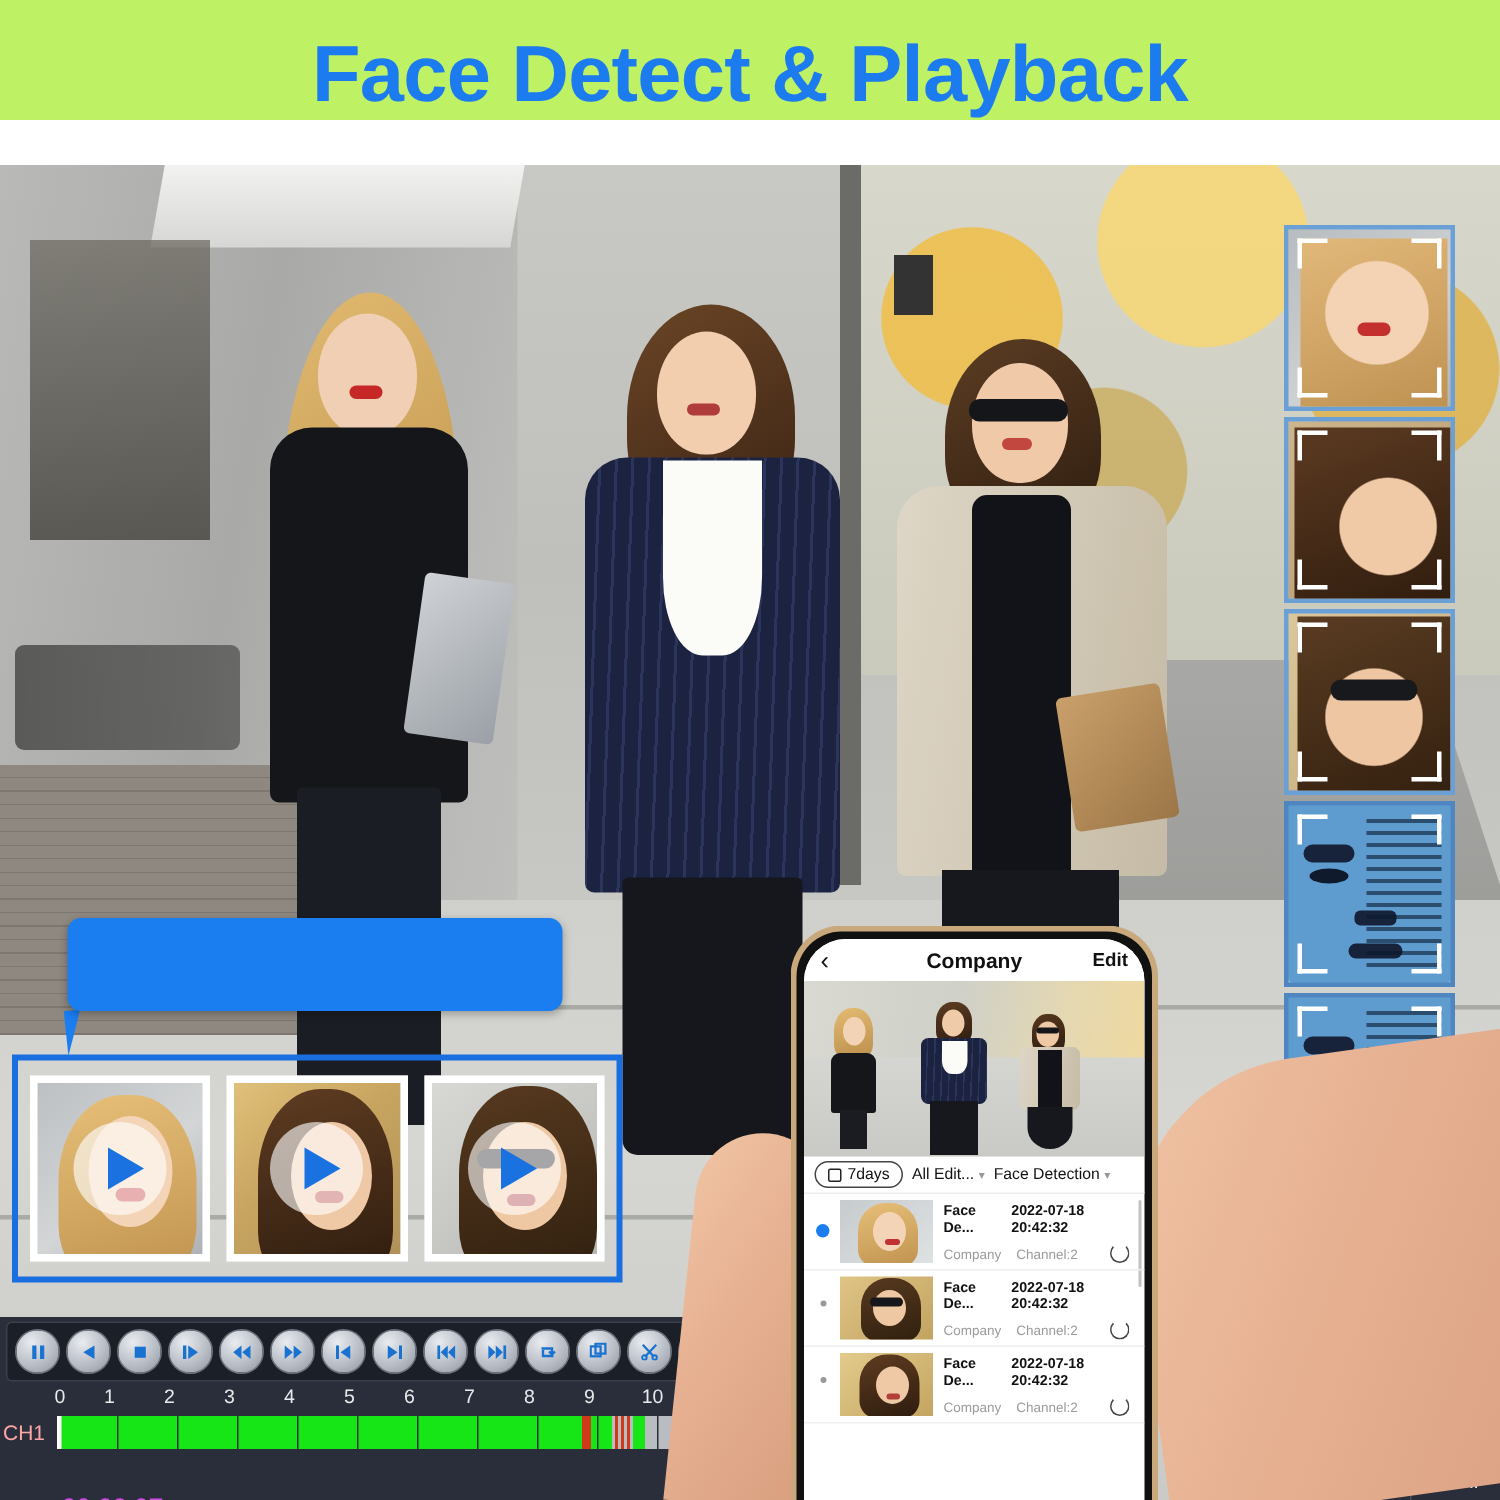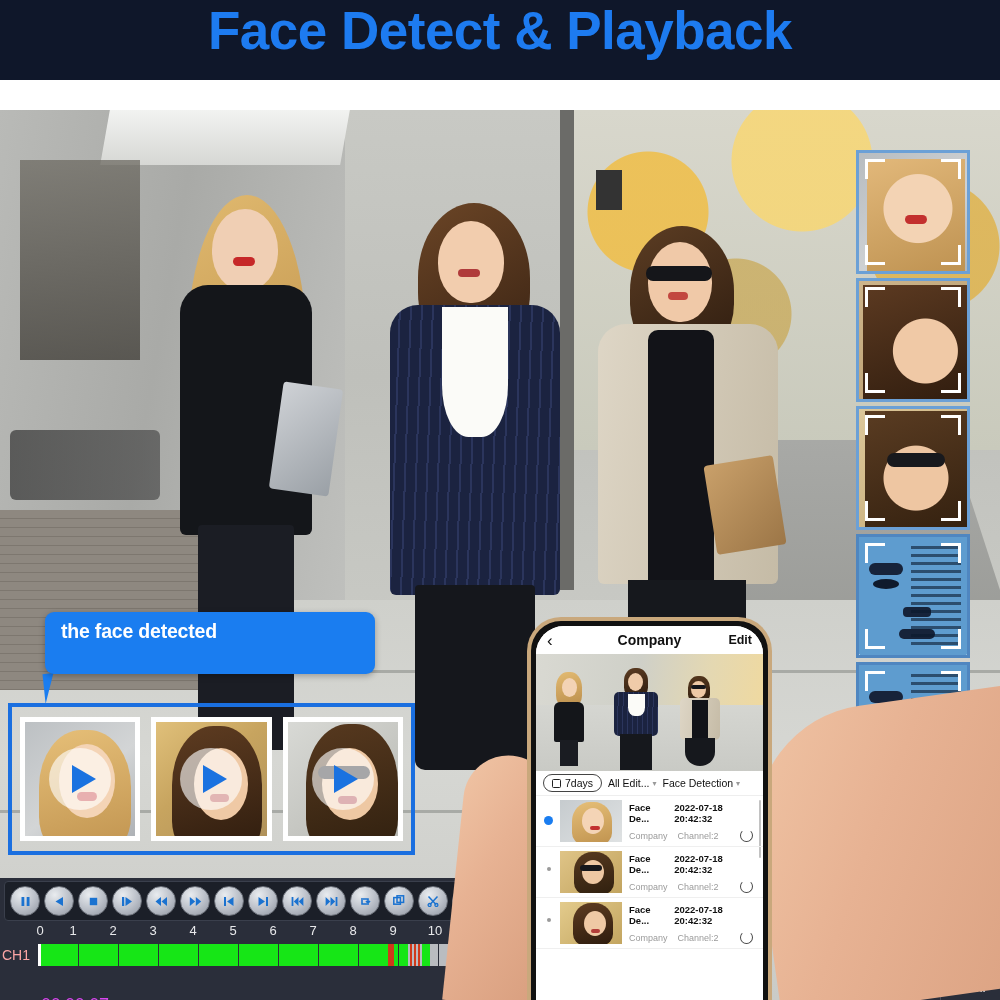--- a/index.html
+++ b/index.html
@@ -6,21 +6,21 @@
   html, body {
     width: 1000px; height: 1000px;
     font-family: "Liberation Sans", sans-serif;
     background: #ffffff; overflow: hidden;
   }
   #root { position: relative; width: 1000px; height: 1000px; overflow: hidden; background:#fff; }
 
   
   .header {
     position: absolute; left:0; top:0; width:1000px; height:80px;
-    background:#0f172a; display:flex; align-items:flex-start; justify-content:center;
+    background:#bef264; display:flex; align-items:flex-end; justify-content:center;
   }
   .header-title {
     font-size: 53px; font-weight: bold; color:#1d7bf0;
     letter-spacing: -0.5px; font-family:"Liberation Sans", sans-serif;
   }
 
   
   .scene {
     position:absolute; left:0; top:110px; width:1000px; height:890px;
     overflow:hidden;
@@ -403,21 +403,20 @@
       <div style="position:absolute;left:40px;top:92px;width:36px;height:10px;background:#16233a;border-radius:5px;"></div>
       <div class="bio-lines"></div>
       <span class="corner c-tl"></span>
       <span class="corner c-tr"></span>
       <span class="corner c-bl"></span>
       <span class="corner c-br"></span>
     </div>
   </div>
 
   <div class="callout">
-    <div class="callout-text">the face detected</div>
   </div>
   <div class="callout-tail"></div>
 
   <div class="thumb-box">
     <div class="thumb-row">
       <div class="thumb">
         <div class="thumb-face" style="background:linear-gradient(140deg,#bcc0c3 0%,#d3d5d6 55%,#aeb2b6 100%);"></div>
         <div style="position:absolute;left:14px;top:8px;width:92px;height:124px;background:linear-gradient(165deg,#e6bf78,#c0934f);border-radius:46% 46% 30% 30%;"></div>
         <div style="position:absolute;left:34px;top:22px;width:56px;height:74px;border-radius:50%;background:#f4d4b6;"></div>
         <div style="position:absolute;left:52px;top:70px;width:20px;height:9px;border-radius:6px;background:#c23131;"></div>

